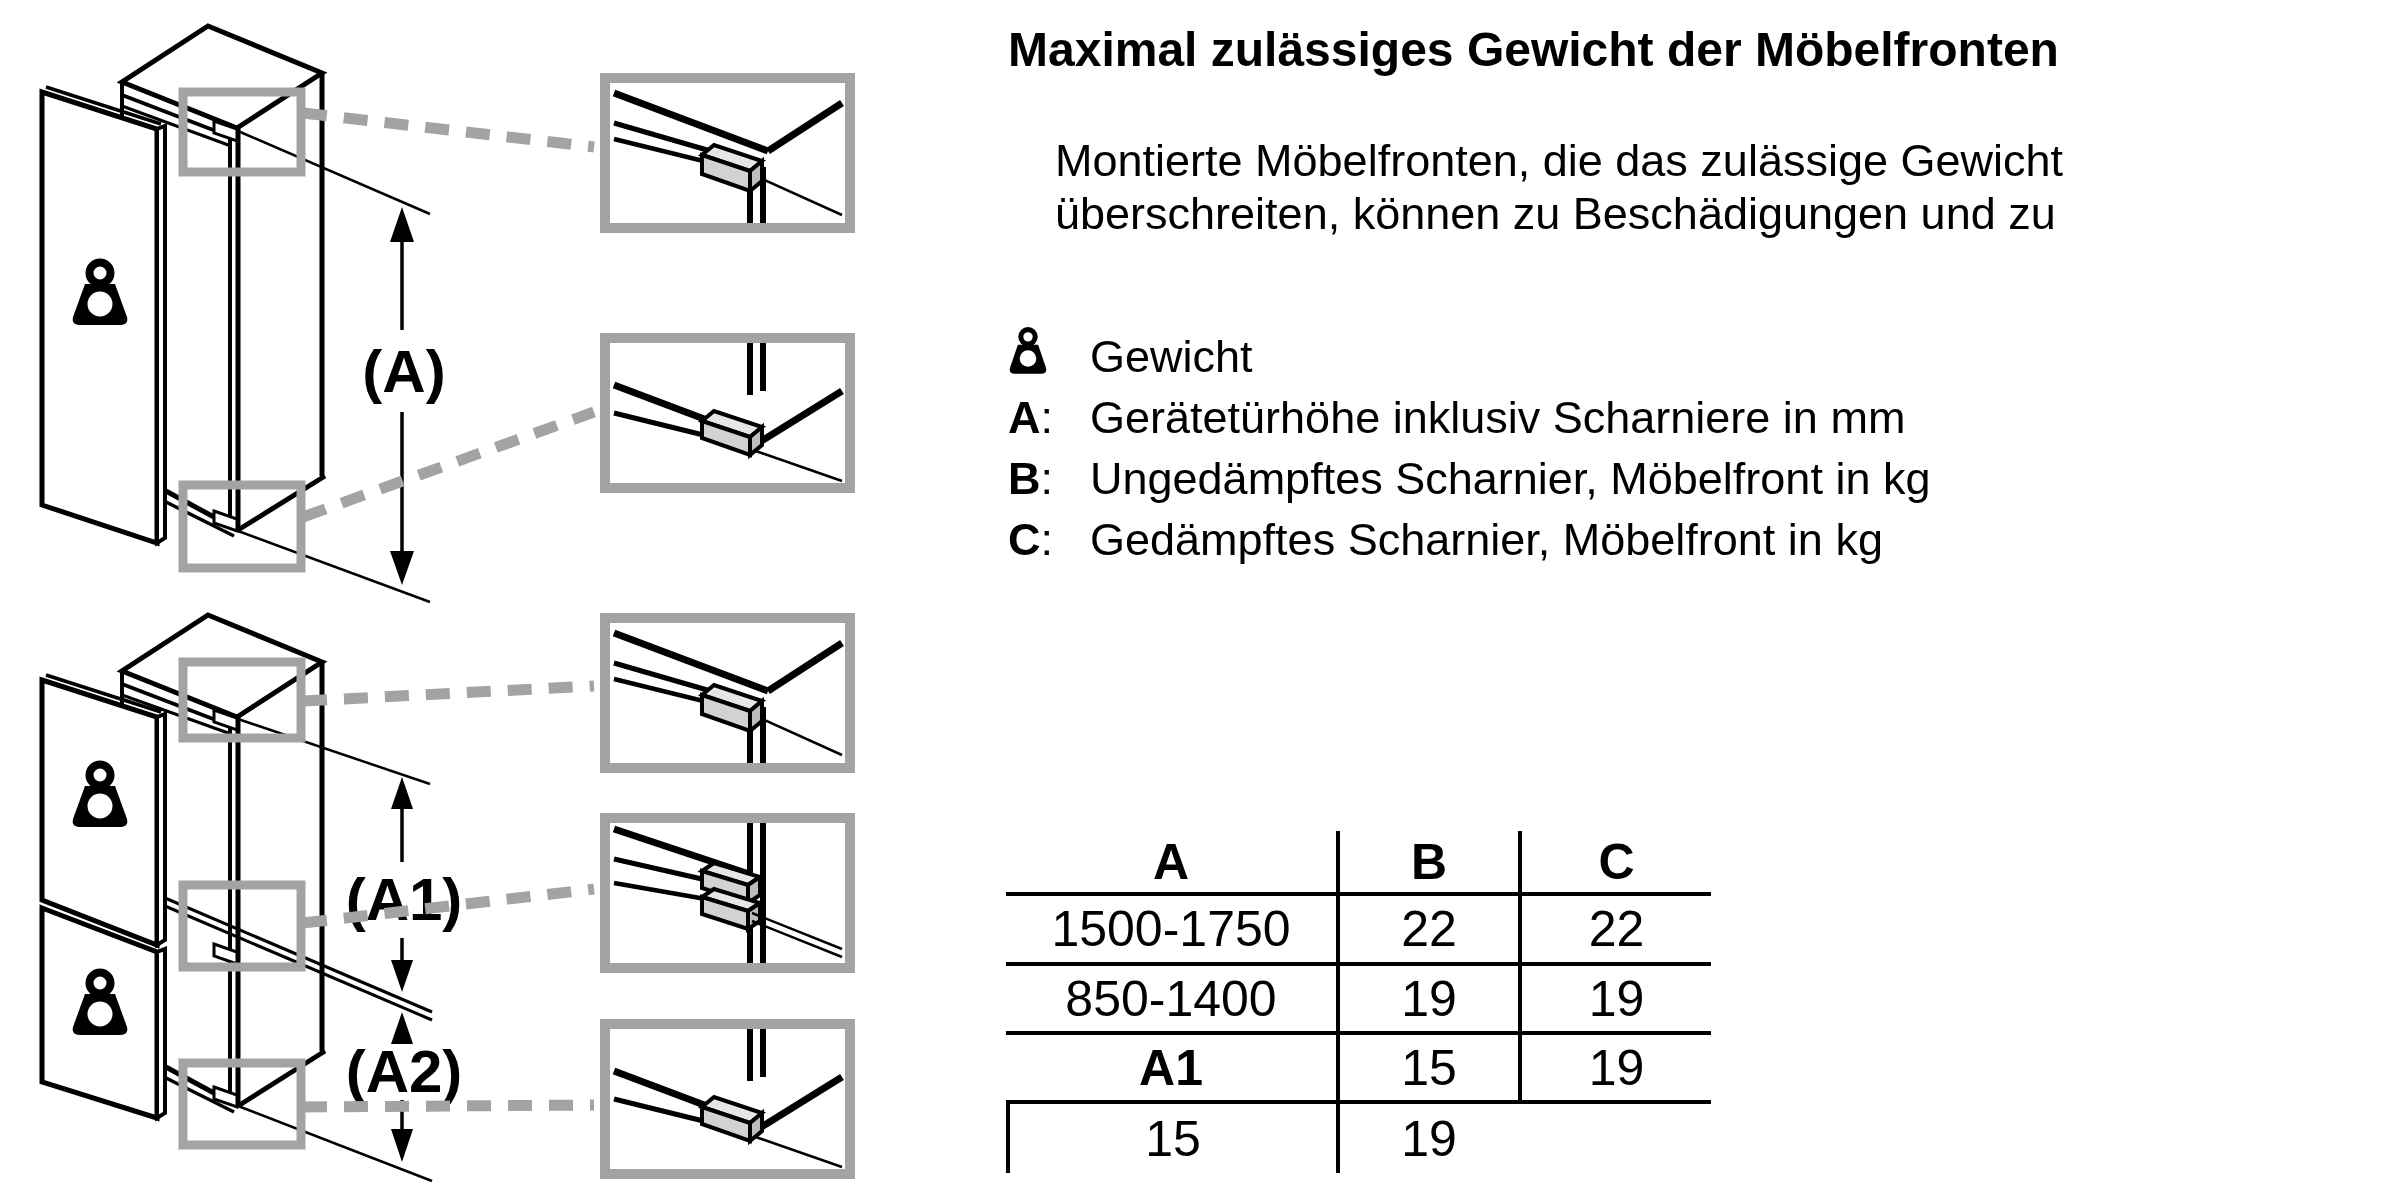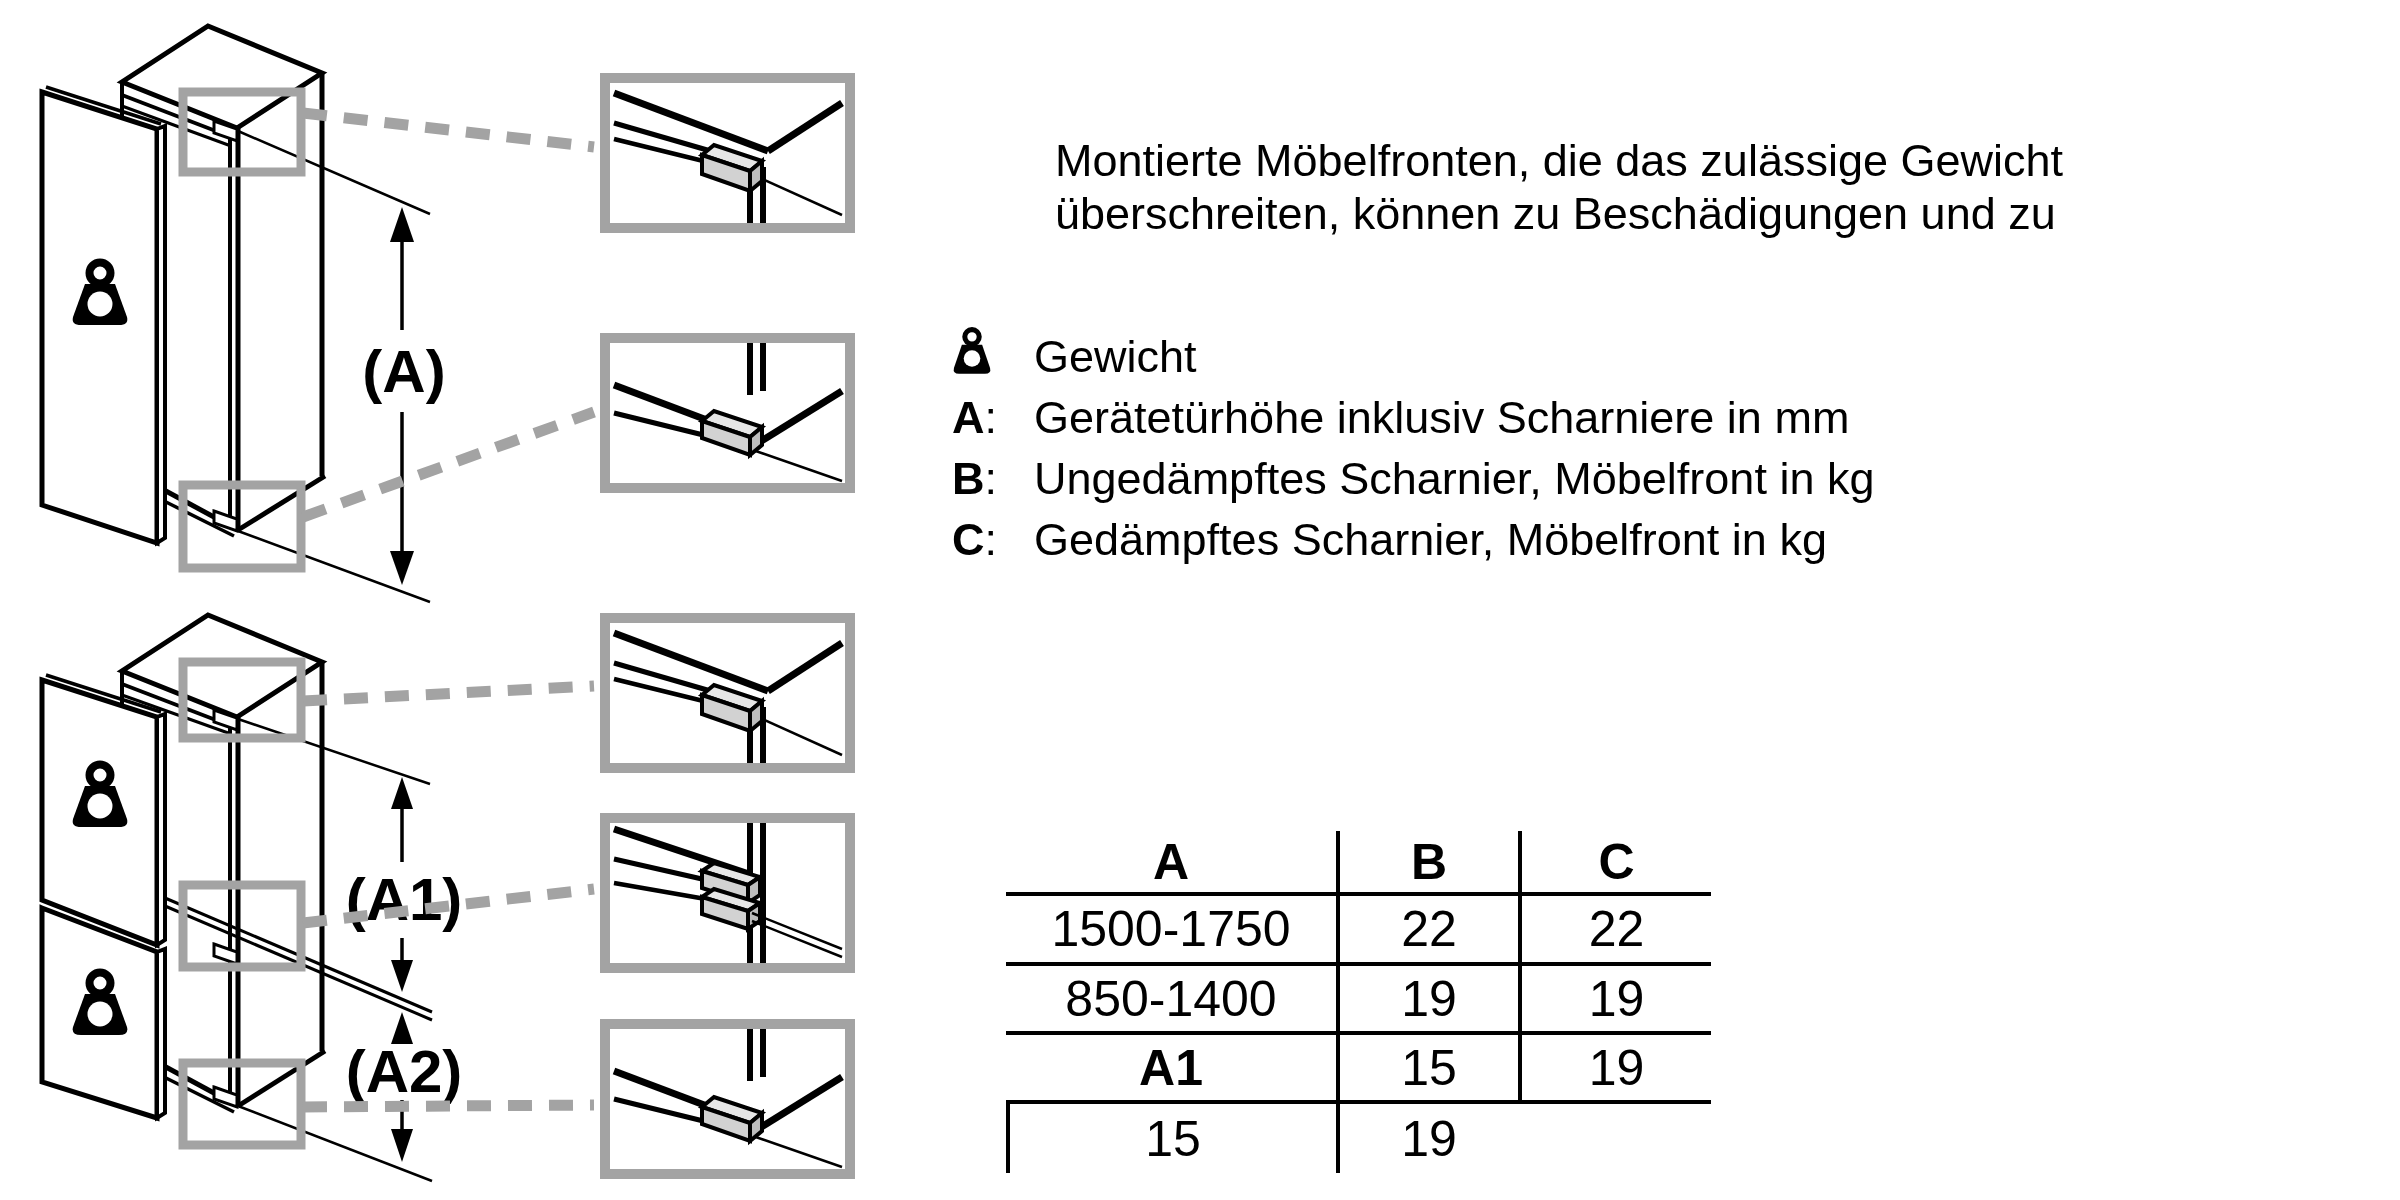--- a/index.html
+++ b/index.html
@@ -2,21 +2,21 @@
 <html><head>
 <meta charset="utf-8">
 <style>
   html,body{margin:0;padding:0;background:#ffffff;}
   #canvas{position:relative;width:2400px;height:1200px;background:#ffffff;overflow:hidden;
           font-family:"Liberation Sans",sans-serif;color:#000;}
   svg{position:absolute;left:0;top:0;}
   .abs{position:absolute;}
   .title{left:1008px;top:22px;font-size:48px;font-weight:bold;letter-spacing:0px;white-space:nowrap;}
   .para{left:1055px;top:134px;font-size:45px;line-height:53px;white-space:nowrap;}
-  .legend{left:952px;top:326px;}
+  .legend{left:1008px;top:326px;}
   .legend-row{display:flex;align-items:center;height:61px;font-size:45px;white-space:nowrap;}
   .legend-key{width:82px;flex:0 0 82px;display:flex;align-items:center;}
   .legend-key b{font-weight:bold;}
   .legend-icon{width:40px;height:52px;}
   .tbl{left:1006px;top:831px;display:grid;grid-template-columns:330px 182px 193px;
        grid-template-rows:65px 70px 69px 69px 69px;font-size:50px;}
   .cell{display:flex;align-items:center;justify-content:center;box-sizing:border-box;}
   .th{font-weight:bold;}
   .bld{font-weight:bold;}
   .vline{border-left:4px solid #000;}
@@ -173,20 +173,21 @@
       <path d="M303,1107 L594,1105" stroke-width="11" stroke-dasharray="24 17"></path>
 
       <use href="#db-top" x="600" y="73"></use>
       <use href="#db-bottom" x="600" y="333"></use>
       <use href="#db-top" x="600" y="613"></use>
       <use href="#db-middle" x="600" y="813"></use>
       <use href="#db-bottom" x="600" y="1019"></use>
     </g>
   </svg>
 
+  <div class="abs title">Maximal zulässiges Gewicht der Möbelfronten</div>
 
   <div class="abs para">
     <div>Montierte Möbelfronten, die das zulässige Gewicht</div>
     <div>überschreiten, können zu Beschädigungen und zu</div>
   </div>
 
   <div class="abs legend">
     <div class="legend-row">
       <span class="legend-key">
         <svg class="legend-icon" viewBox="-24 -40 48 72">

